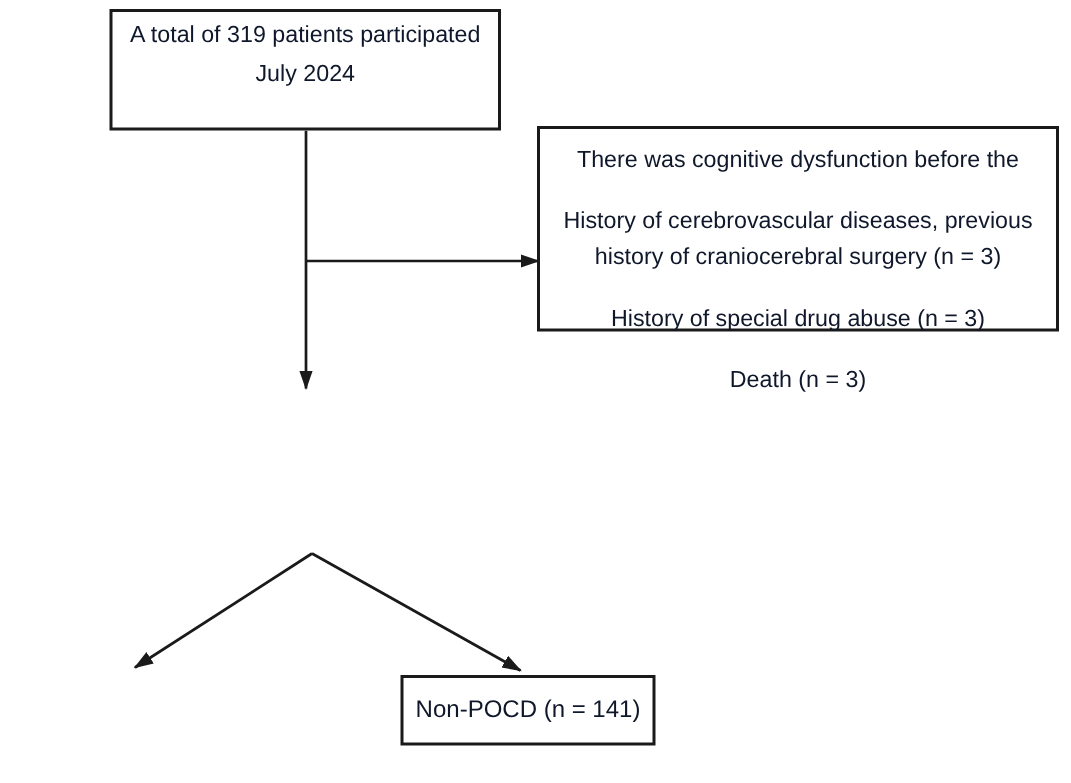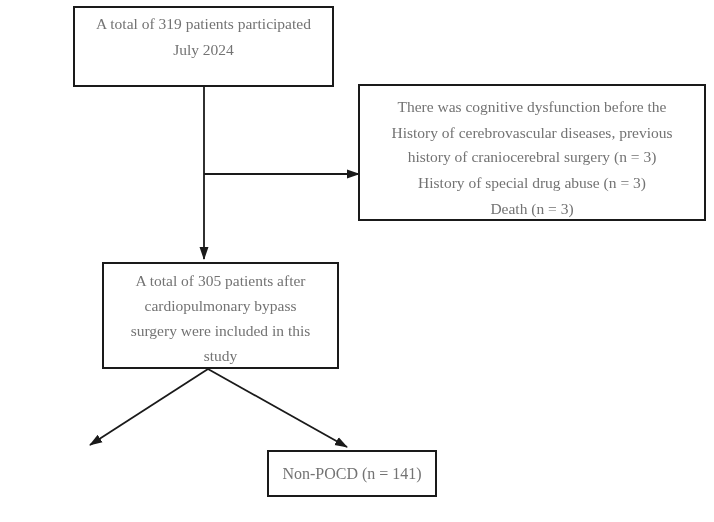--- a/index.html
+++ b/index.html
@@ -5,22 +5,22 @@
   html, body {
     margin: 0;
     padding: 0;
     background: #ffffff;
   }
   .canvas {
     position: relative;
     width: 714px;
     height: 522px;
     background: #ffffff;
-    font-family: Liberation Serif, serif;
-    color: #737373;
+    font-family: Liberation Sans, sans-serif;
+    color: #0f172a;
     overflow: hidden;
   }
   .arrows {
     position: absolute;
     left: 0;
     top: 0;
     width: 714px;
     height: 522px;
     pointer-events: none;
   }
@@ -41,21 +41,21 @@
   .box-exclusions {
     left: 358px; top: 84px;
     width: 348px; height: 137px;
     padding: 9px 6px 0 6px;
     line-height: 24px;
   }
   .box-exclusions p {
     margin: 0;
   }
   .box-exclusions p + p {
-    margin-top: 2px;
+    margin-top: 17px;
   }
   .box-included {
     left: 102px; top: 262px;
     width: 237px; height: 107px;
     padding-top: 4px;
     line-height: 25px;
   }
   .box-outcome {
     display: flex;
     align-items: center;
@@ -102,25 +102,19 @@
       <span>history of craniocerebral surgery (n = 3)</span>
     </p>
     <p>
       <span>History of special drug abuse (n = 3)</span>
     </p>
     <p>
       <span>Death (n = 3)</span>
     </p>
   </div>
 
-  <div class="box box-included">
-    <div>A total of 305 patients after</div>
-    <div>cardiopulmonary bypass</div>
-    <div>surgery were included in this</div>
-    <div>study</div>
-  </div>
 
 
   <div class="box box-outcome box-nonpocd">
     <span>Non-POCD (n = 141)</span>
   </div>
 
 </div>
 
 </body></html>

